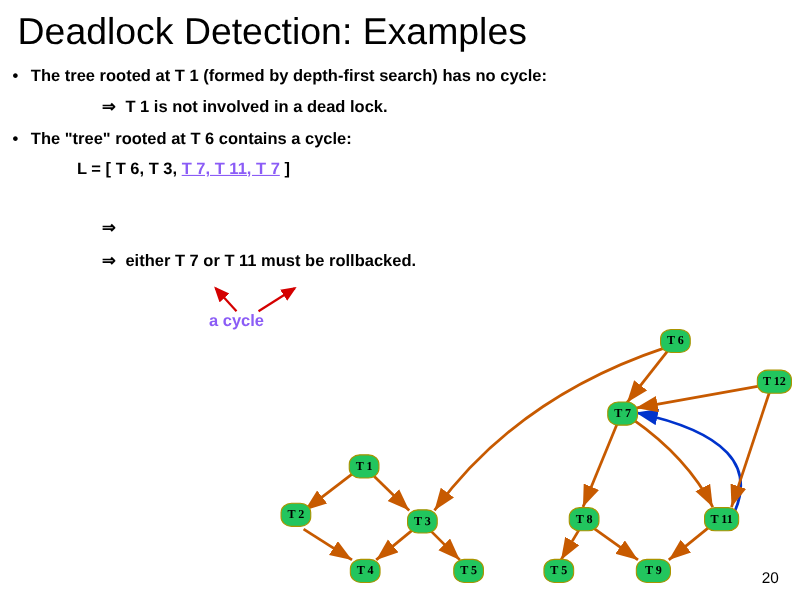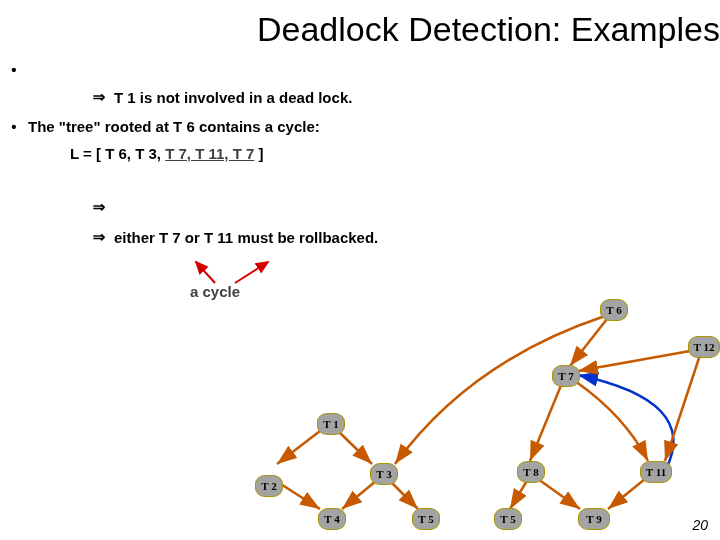--- a/index.html
+++ b/index.html
@@ -7,22 +7,22 @@
     padding: 0;
     width: 720px;
     height: 540px;
     font-family: "Comic Sans MS", "Comic Sans", cursive, sans-serif;
     background: #fff;
     color: #000;
   }
   .title {
     font-family: Arial, Helvetica, sans-serif;
     font-size: 34px;
-    text-align: right;
-    padding: 10px 0 6px 0;
+    text-align: left;
+    padding: 10px 0 6px 16px;
   }
   .content {
     position: relative;
     width: 720px;
     height: 480px;
   }
   .bullet-row {
     display: flex;
     font-size: 15px;
     font-weight: bold;
@@ -43,59 +43,59 @@
     font-weight: bold;
     display: flex;
     align-items: center;
     gap: 6px;
   }
   .arrow-right {
     display: inline-block;
     width: 18px;
     text-align: center;
   }
-  .red { color: #404040; }
+  .red { color: #8b5cf6; }
   .node {
     position: absolute;
     width: 26px;
     height: 20px;
     border-radius: 10px / 9px;
-    background: #a3a3a3;
+    background: #22c55e;
     border: 1px solid #aa9400;
     font-size: 11px;
     font-weight: bold;
     display: flex;
     align-items: center;
     justify-content: center;
     font-family: "Comic Sans MS", cursive;
   }
   .page-num {
     position: absolute;
     right: 12px;
     bottom: 8px;
     font-family: Arial, sans-serif;
     font-size: 14px;
-    font-style: italic;
   }
   svg.edges {
     position: absolute;
     left: 0;
     top: 0;
     pointer-events: none;
   }
 </style>
 </head>
 <body>
 
 <div class="title">Deadlock Detection: Examples</div>
 
 <div class="content">
 
   <div class="bullet-row">
     <div class="bullet-dot">•</div>
+    <div>The tree rooted at T 1 (formed by depth-first search) has no cycle:</div>
   </div>
 
 
   <div class="sub2" style="margin-top:10px">
     <span class="arrow-right">⇒</span>
     <span>T 1 is not involved in a dead lock.</span>
   </div>
 
   <div class="bullet-row" style="margin-top:12px">
     <div class="bullet-dot">•</div>
@@ -162,21 +162,21 @@
     <line x1="645" y1="418" x2="608" y2="448" stroke="#c75a00" stroke-width="2.5" marker-end="url(#ah)"></line>
 
     <path d="M 666 408 Q 700 340 578 314" stroke="#0033cc" stroke-width="2.5" fill="none" marker-end="url(#ahBlue)"></path>
 
     <line x1="690" y1="290" x2="578" y2="310" stroke="#c75a00" stroke-width="2.5" marker-end="url(#ah)"></line>
 
     <line x1="700" y1="294" x2="665" y2="400" stroke="#c75a00" stroke-width="2.5" marker-end="url(#ah)"></line>
   </svg>
 
   <div class="node" style="left:317px;top:352px">T 1</div>
-  <div class="node" style="left:255px;top:414px">T 2</div>
+  <div class="node" style="left:255px;top:396px">T 2</div>
   <div class="node" style="left:370px;top:402px">T 3</div>
   <div class="node" style="left:318px;top:447px">T 4</div>
   <div class="node" style="left:412px;top:447px">T 5</div>
   <div class="node" style="left:600px;top:238px">T 6</div>
   <div class="node" style="left:552px;top:304px">T 7</div>
   <div class="node" style="left:517px;top:400px">T 8</div>
   <div class="node" style="left:494px;top:447px">T 5</div>
   <div class="node" style="left:578px;top:447px;width:30px">T 9</div>
   <div class="node" style="left:640px;top:400px;width:30px">T 11</div>
   <div class="node" style="left:688px;top:275px;width:30px">T 12</div>

